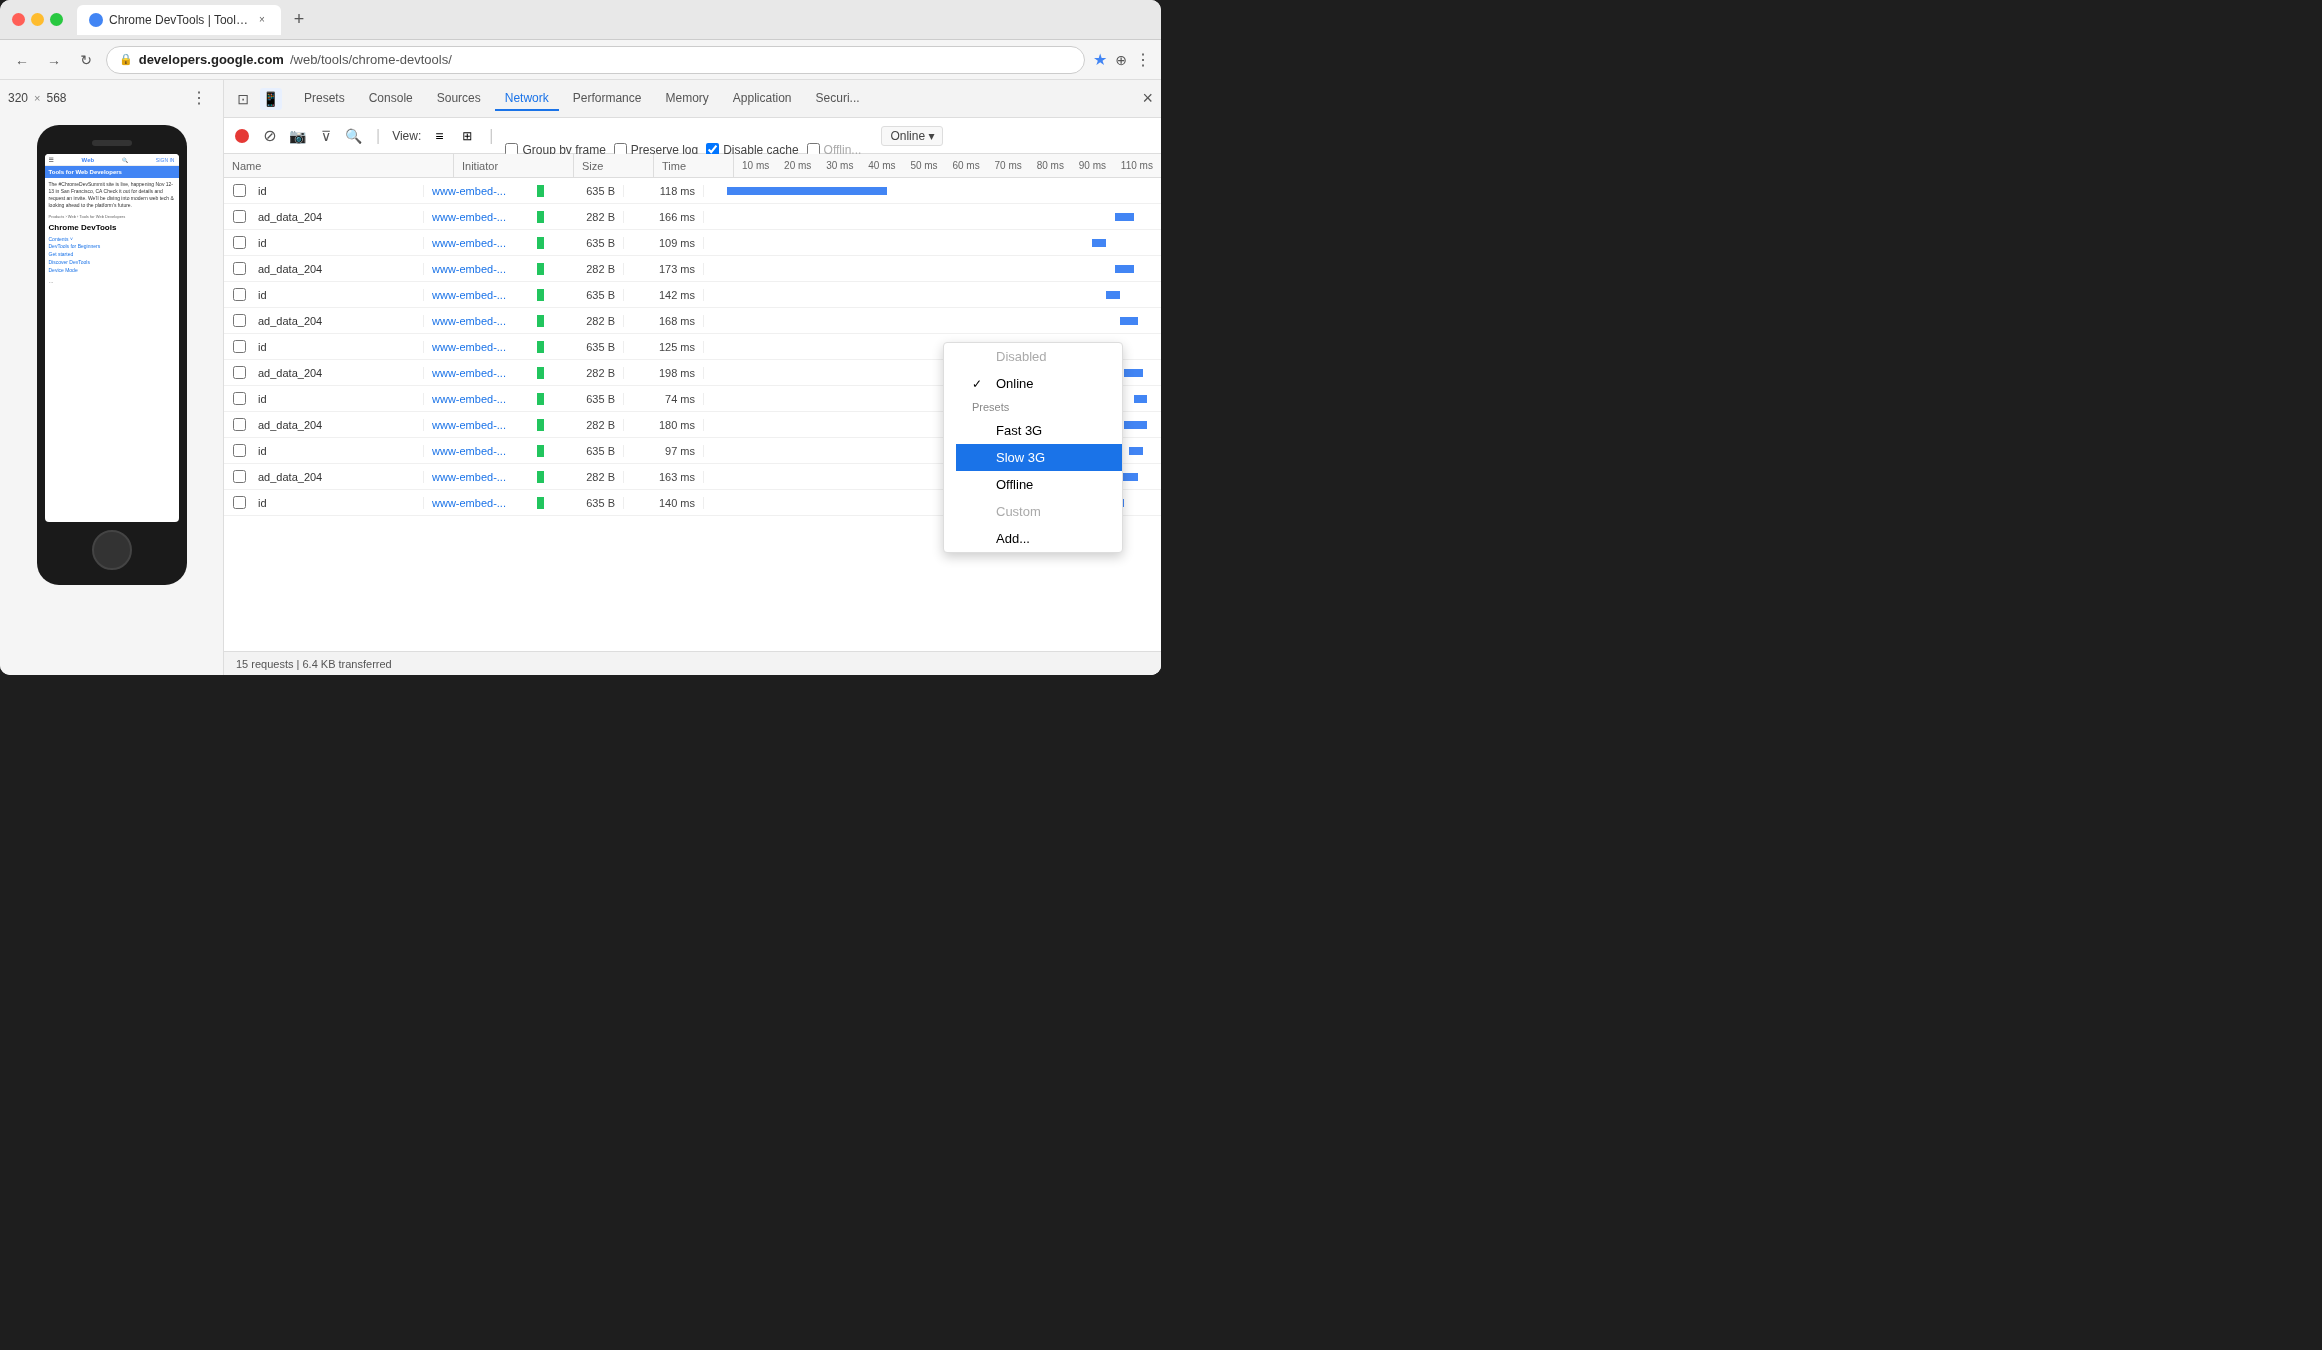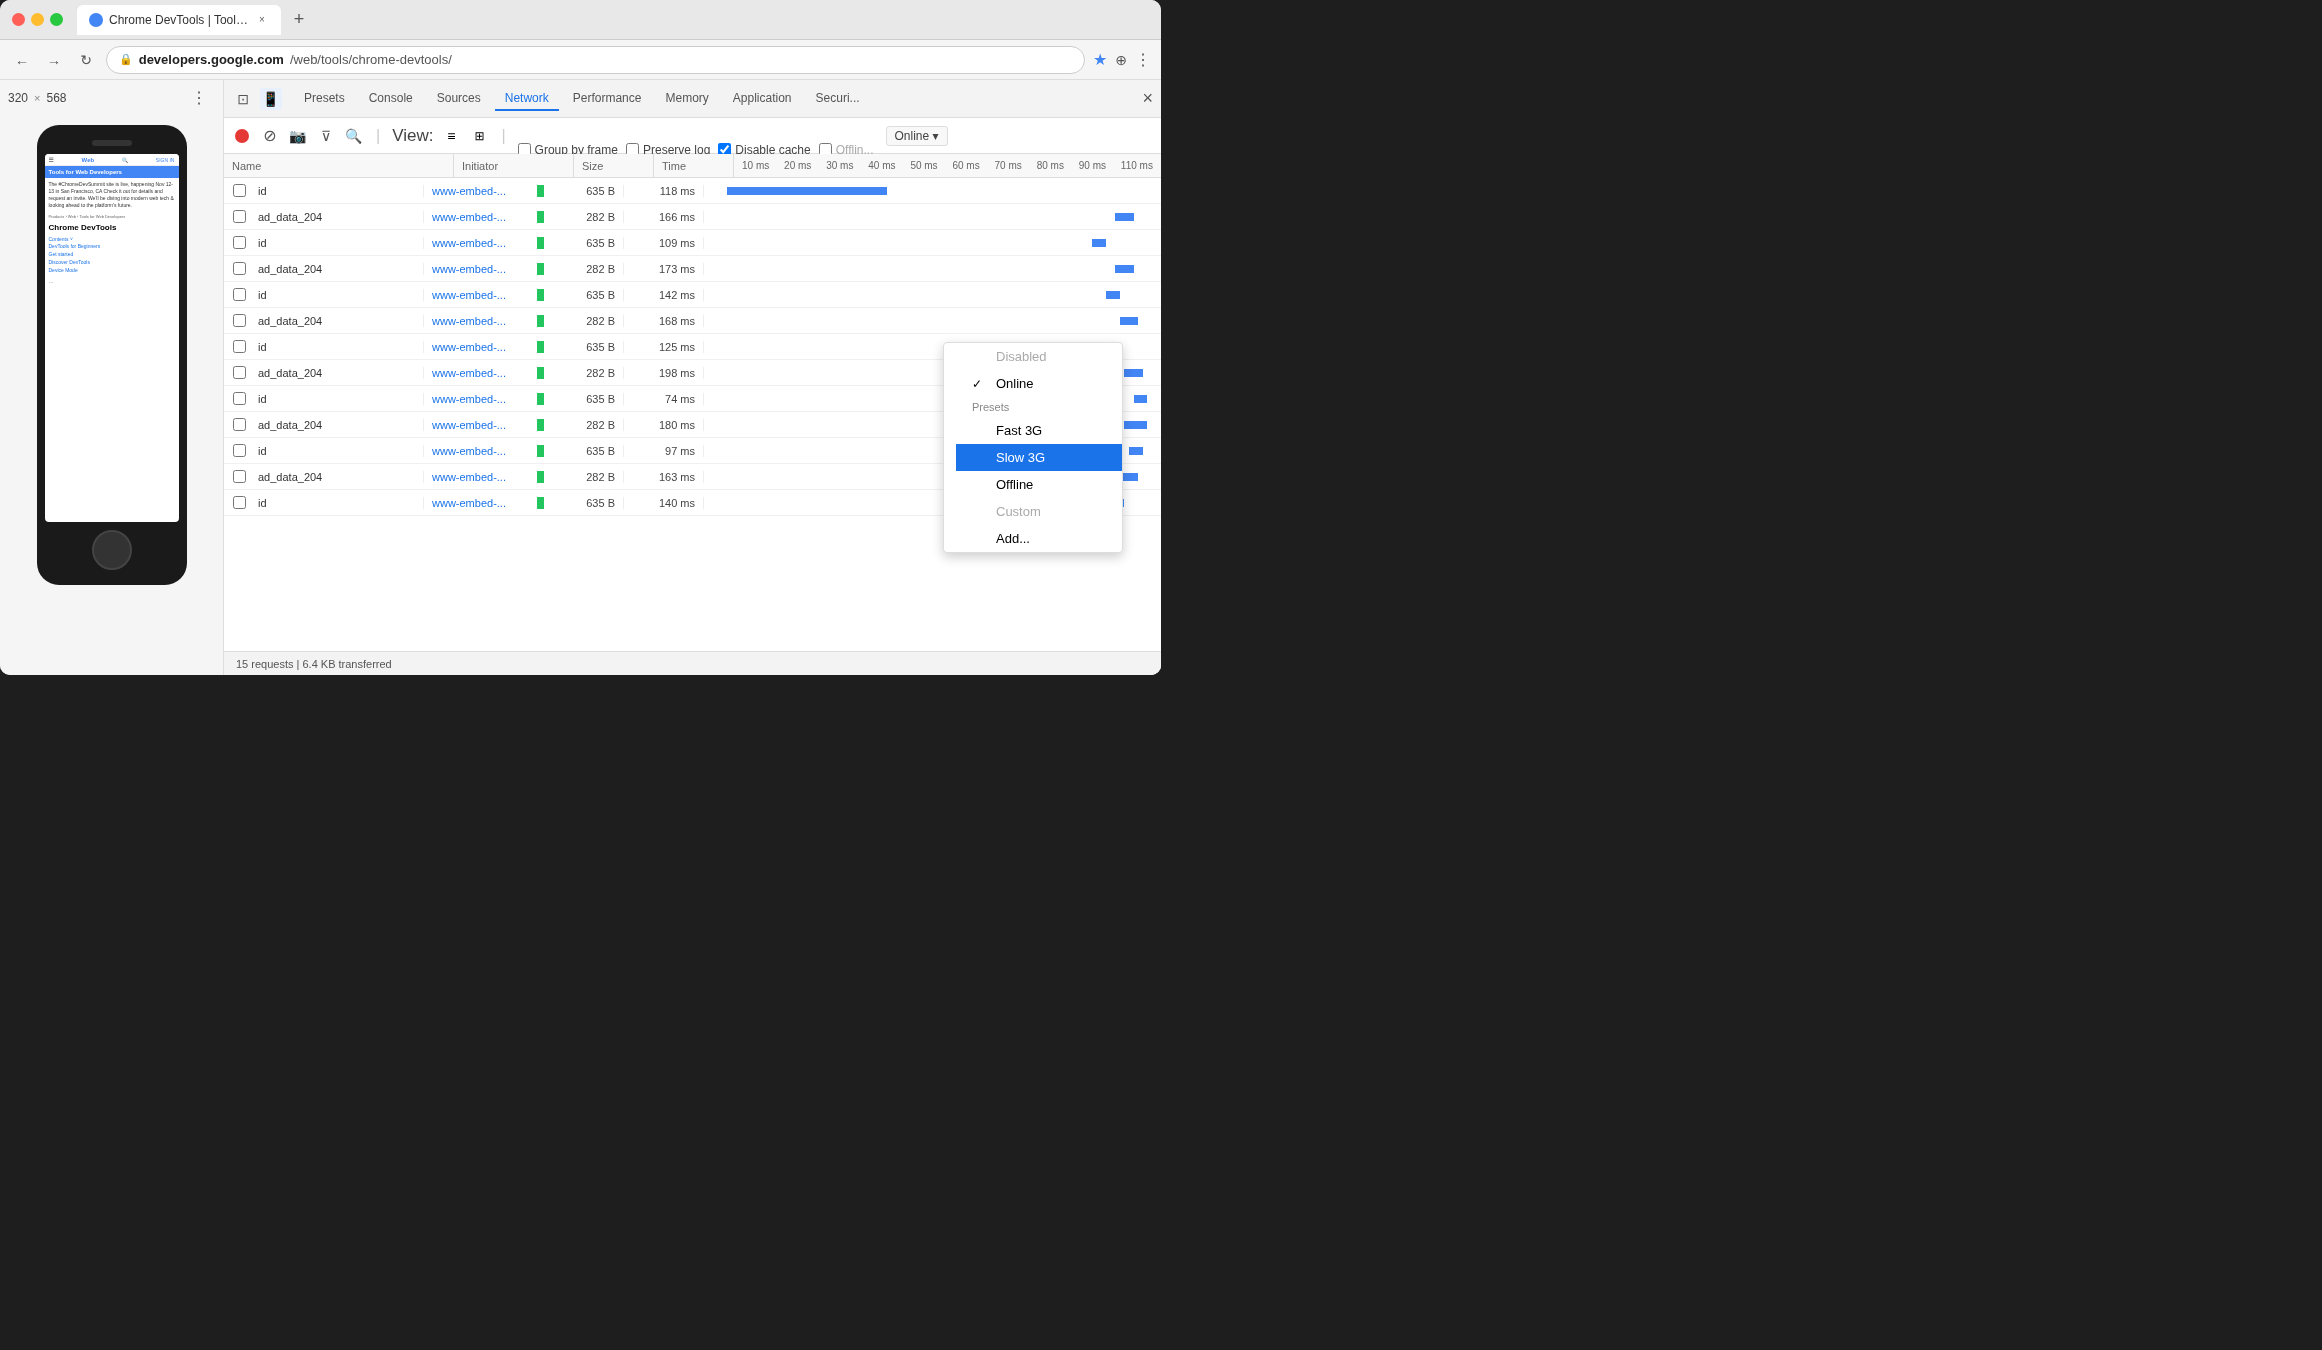--- a/index.html
+++ b/index.html
@@ -332,42 +332,42 @@
     }
 
     .nt-record {
       width: 14px;
       height: 14px;
       background: #e53935;
       border-radius: 50%;
     }
 
     .nt-label {
-      font-size: 17px;
+      font-size: 12px;
       color: #444;
     }
 
     .nt-checkbox {
       display: flex;
       align-items: center;
       gap: 4px;
       font-size: 12px;
       color: #444;
       margin-top: 28px;
     }
 
     .nt-checkbox input { margin: 0; }
 
     .nt-throttle {
       display: flex;
       align-items: flex-end;
       gap: 4px;
       font-size: 12px;
       color: #444;
-      margin-left: 4px;
+      margin-left: 12px;
     }
 
     
     .timeline-header {
       display: flex;
       height: 24px;
       border-bottom: 1px solid #ddd;
       background: #f8f8f8;
       font-size: 11px;
       color: #666;

